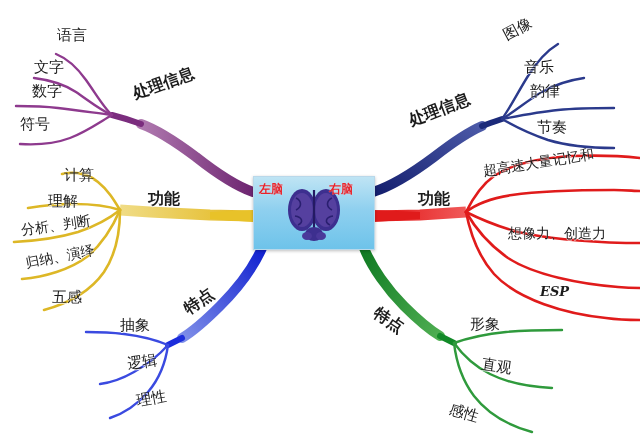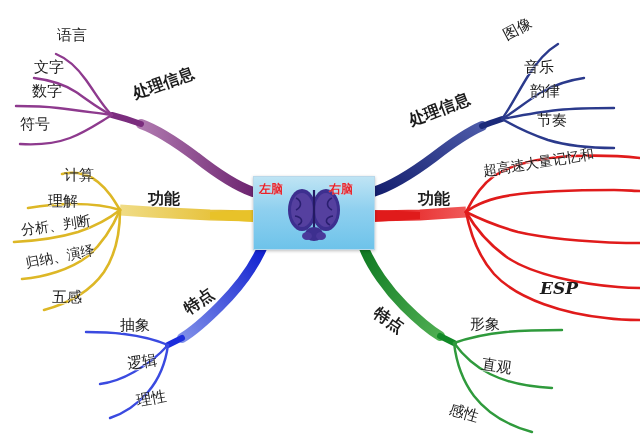--- a/index.html
+++ b/index.html
@@ -66,23 +66,24 @@
     z-index: 5;
     text-shadow: 0 1px 0 rgba(255,255,255,.85);
   }
   .lbl.main {
     font-size: 16px;
     font-weight: bold;
   }
   .lbl.small { font-size: 14px; }
   .lbl.esp {
     font-family: "DejaVu Serif", "Liberation Serif", serif;
-    font-size: 17px;
+    font-size: 13px;
     font-weight: bold;
     font-style: italic;
+    margin-top: 6px;
   }
   .lbl.clip { overflow: hidden; }
 </style>
 </head>
 <body>
 
 <div id="canvas">
 
   <svg id="wires" viewBox="0 0 640 448">
     <defs>
@@ -197,24 +198,25 @@
 
   <div class="lbl main" style="left:180px; top:302px; transform:rotate(-34deg); transform-origin:left top;">特点</div>
   <div class="lbl" style="left:120px; top:316px;text-align:right;">抽象</div>
   <div class="lbl" style="left:126px; top:355px; transform:rotate(-8deg); transform-origin:left top;">逻辑</div>
   <div class="lbl" style="left:135px; top:392px; transform:rotate(-10deg); transform-origin:left top;">理性</div>
 
   <div class="lbl main" style="left:406px; top:112px; transform:rotate(-21deg); transform-origin:left top;">处理信息</div>
   <div class="lbl" style="left:500px; top:28px; transform:rotate(-28deg); transform-origin:left top;">图像</div>
   <div class="lbl" style="left:524px; top:58px;">音乐</div>
   <div class="lbl" style="left:530px; top:82px;">韵律</div>
-  <div class="lbl" style="left:537px; top:111px;">节奏</div>
+  <div class="lbl" style="left:537px; top:118px;">节奏</div>
 
   <div class="lbl main" style="left:418px; top:189px;">功能</div>
   <div class="lbl small clip" style="left:482px; top:163px; width:158px; transform:rotate(-9deg); transform-origin:left top;">超高速大量记忆和</div>
+  <div class="lbl small clip" style="left:508px; top:225px; width:132px;">想像力、创造力</div>
   <div class="lbl esp" style="left:540px; top:278px;">ESP</div>
 
   <div class="lbl main" style="left:381px; top:303px; transform:rotate(34deg); transform-origin:left top;">特点</div>
   <div class="lbl" style="left:470px; top:315px;">形象</div>
   <div class="lbl" style="left:483px; top:355px; transform:rotate(8deg); transform-origin:left top;">直观</div>
   <div class="lbl" style="left:452px; top:400px; transform:rotate(16deg); transform-origin:left top;">感性</div>
 
 </div>
 
 </body></html>

